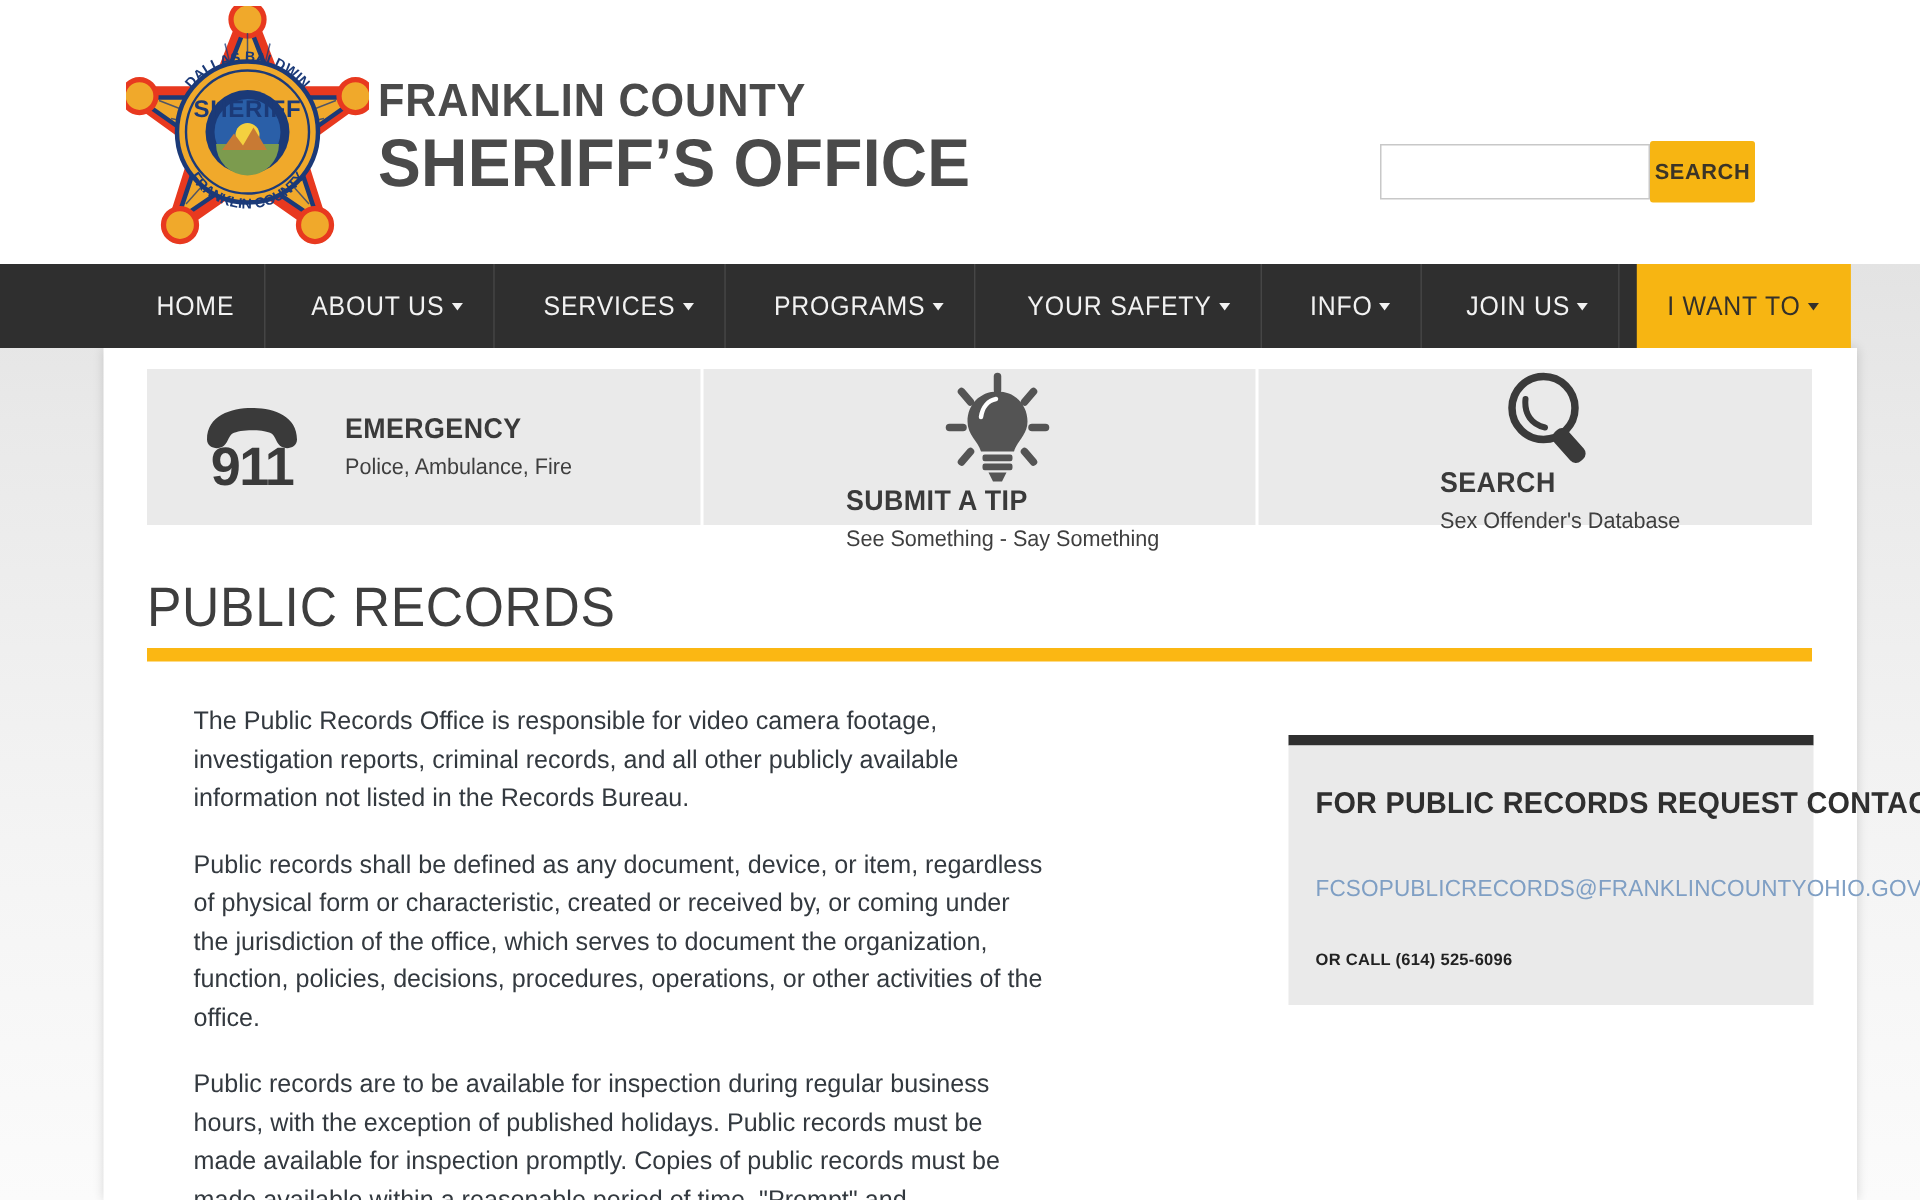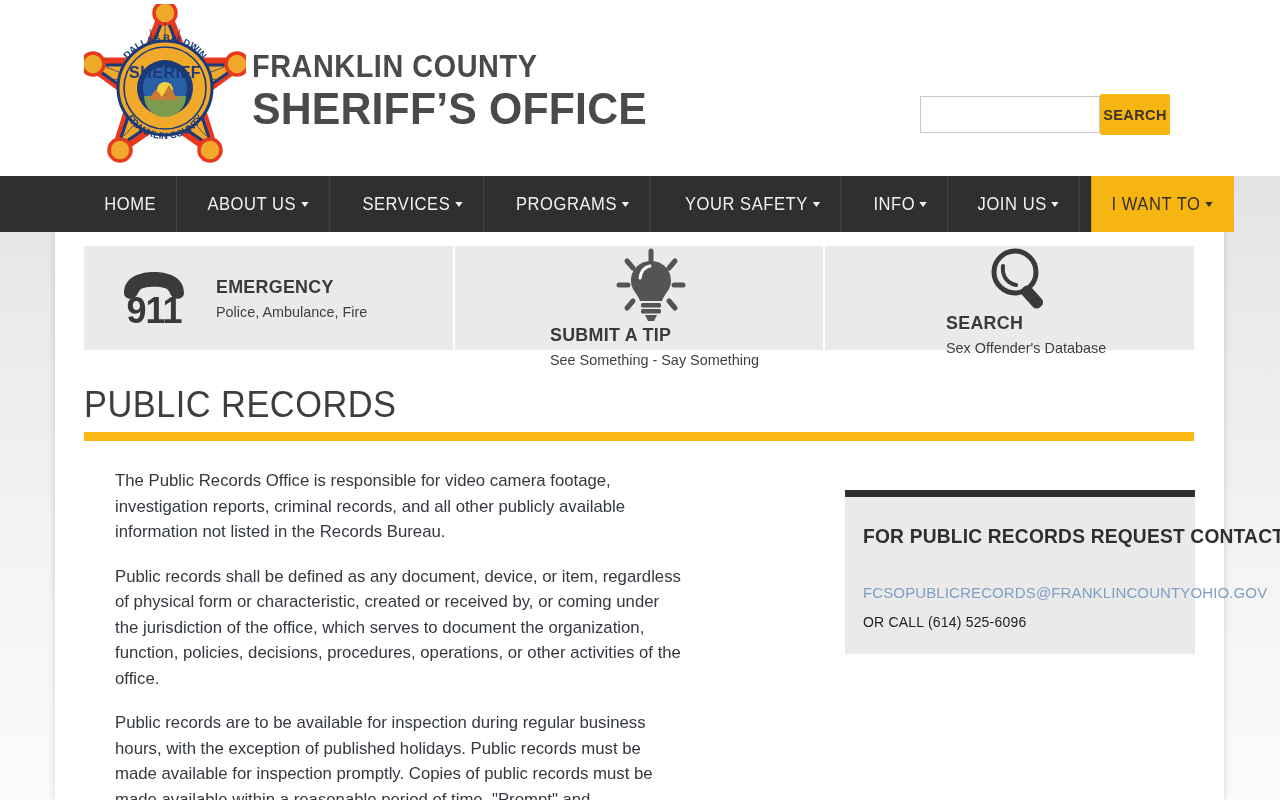--- a/index.html
+++ b/index.html
@@ -122,21 +122,21 @@
     width: 0; height: 0;
     margin-left: 5px;
     border-left: 4.5px solid transparent;
     border-right: 4.5px solid transparent;
     border-top: 5px solid currentColor;
     vertical-align: middle;
   }
 
   
   .container {
-    position: absolute; left: 55px; top: 232px;
+    position: absolute; left: 69px; top: 232px;
     width: 1169px; min-height: 568px;
     background: #ffffff;
     box-shadow: 0 0 7px rgba(0,0,0,0.16);
     z-index: 3;
   }
 
   
   .quick {
     position: absolute; left: 29px; top: 14px;
     width: 1110px; height: 104px;
@@ -225,23 +225,23 @@
     margin-top: 36px;
     font-family: "Liberation Sans Narrow", "Liberation Sans", sans-serif;
     font-size: 15.5px;
     color: #7f9fc4;
     text-decoration: none;
     letter-spacing: 0.1px;
     transform: scaleX(0.97); transform-origin: left center;
     white-space: nowrap;
   }
   .sb-phone {
-    margin-top: 12px;
-    font-family: "Liberation Sans Narrow", "Liberation Sans", sans-serif;
-    font-size: 14px; font-weight: normal; color: #222;
+    margin-top: 32px;
+    font-family: "Liberation Sans Narrow", "Liberation Sans", sans-serif;
+    font-size: 11px; font-weight: bold; color: #222;
     letter-spacing: 0.2px;
   }
 </style>
 </head>
 <body>
 
 <div class="page">
 
   <div class="header">
 

